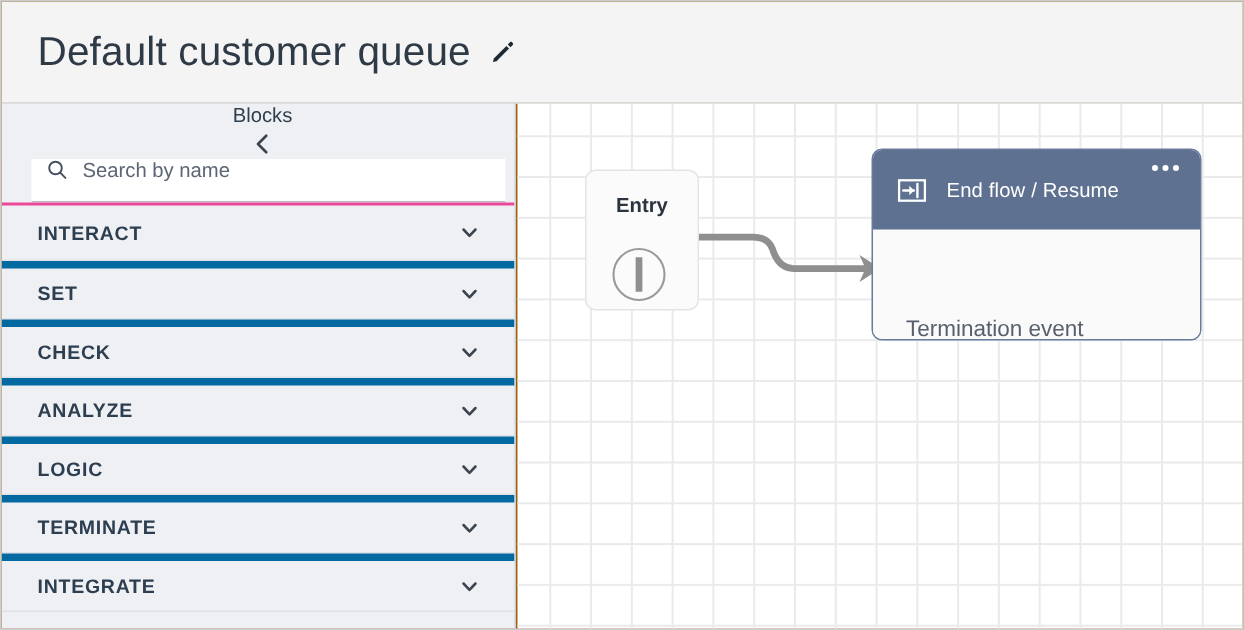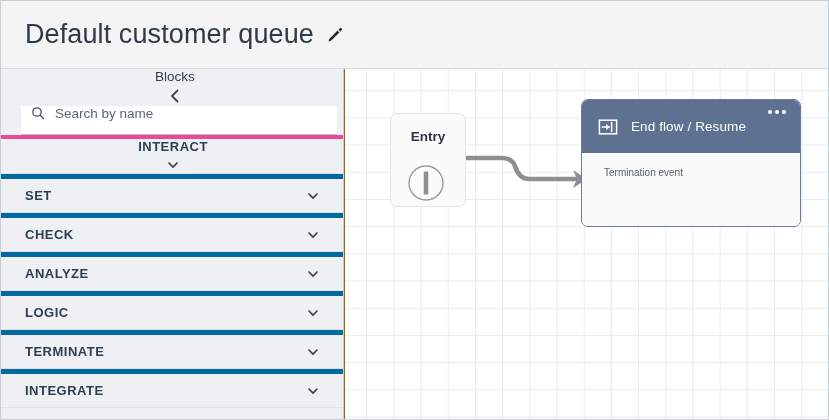--- a/index.html
+++ b/index.html
@@ -119,21 +119,21 @@
     box-sizing: border-box;
     border-bottom: 1px solid #dfe1e6;
     border-top: 5px solid #0369a1;
     display: flex;
     align-items: center;
     justify-content: space-between;
     padding: 0 22px 0 24px;
     background: #eff0f3;
     cursor: pointer;
   }
-  .cat-row:first-child { border-top: 4px solid #ec4899; flex-direction: column; }
+  .cat-row:first-child { border-top: 2px solid #ec4899; }
   .cat-label {
     font-size: 13px;
     font-weight: bold;
     color: #2c3e50;
     letter-spacing: 0.5px;
   }
   .chev {
     display: inline-flex;
     align-items: center;
     justify-content: center;
@@ -252,22 +252,23 @@
   }
   .endflow-body {
     height: 74px;
     box-sizing: border-box;
     background: #fafafa;
     display: flex;
     align-items: flex-start;
     padding: 14px 0 0 22px;
   }
   .endflow-body-text {
-    font-size: 10px;
+    font-size: 15px;
     color: #57606c;
+    margin-top: 44px;
   }
 </style>
 </head>
 <body>
 
 <div id="app">
 
   <div class="page-header">
     <span class="page-title">Default customer queue</span>
     <span class="edit-pencil">

